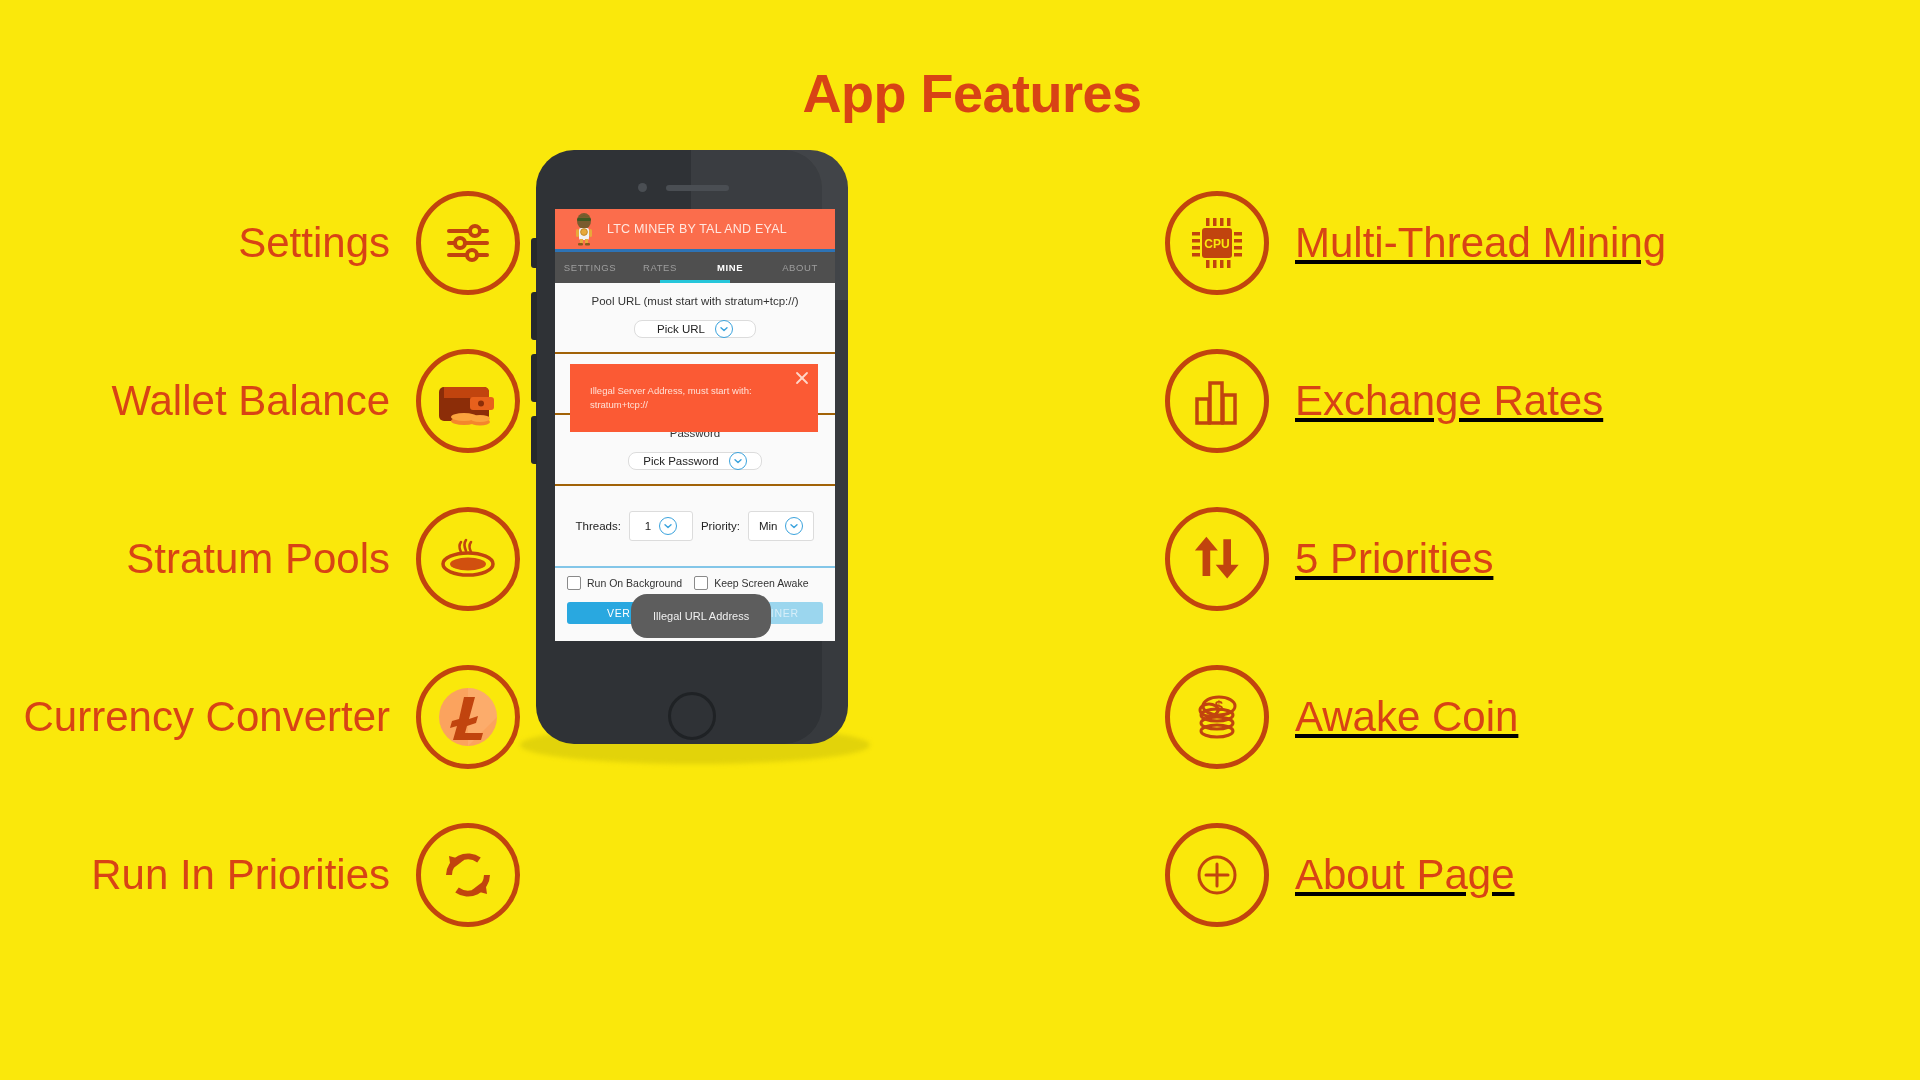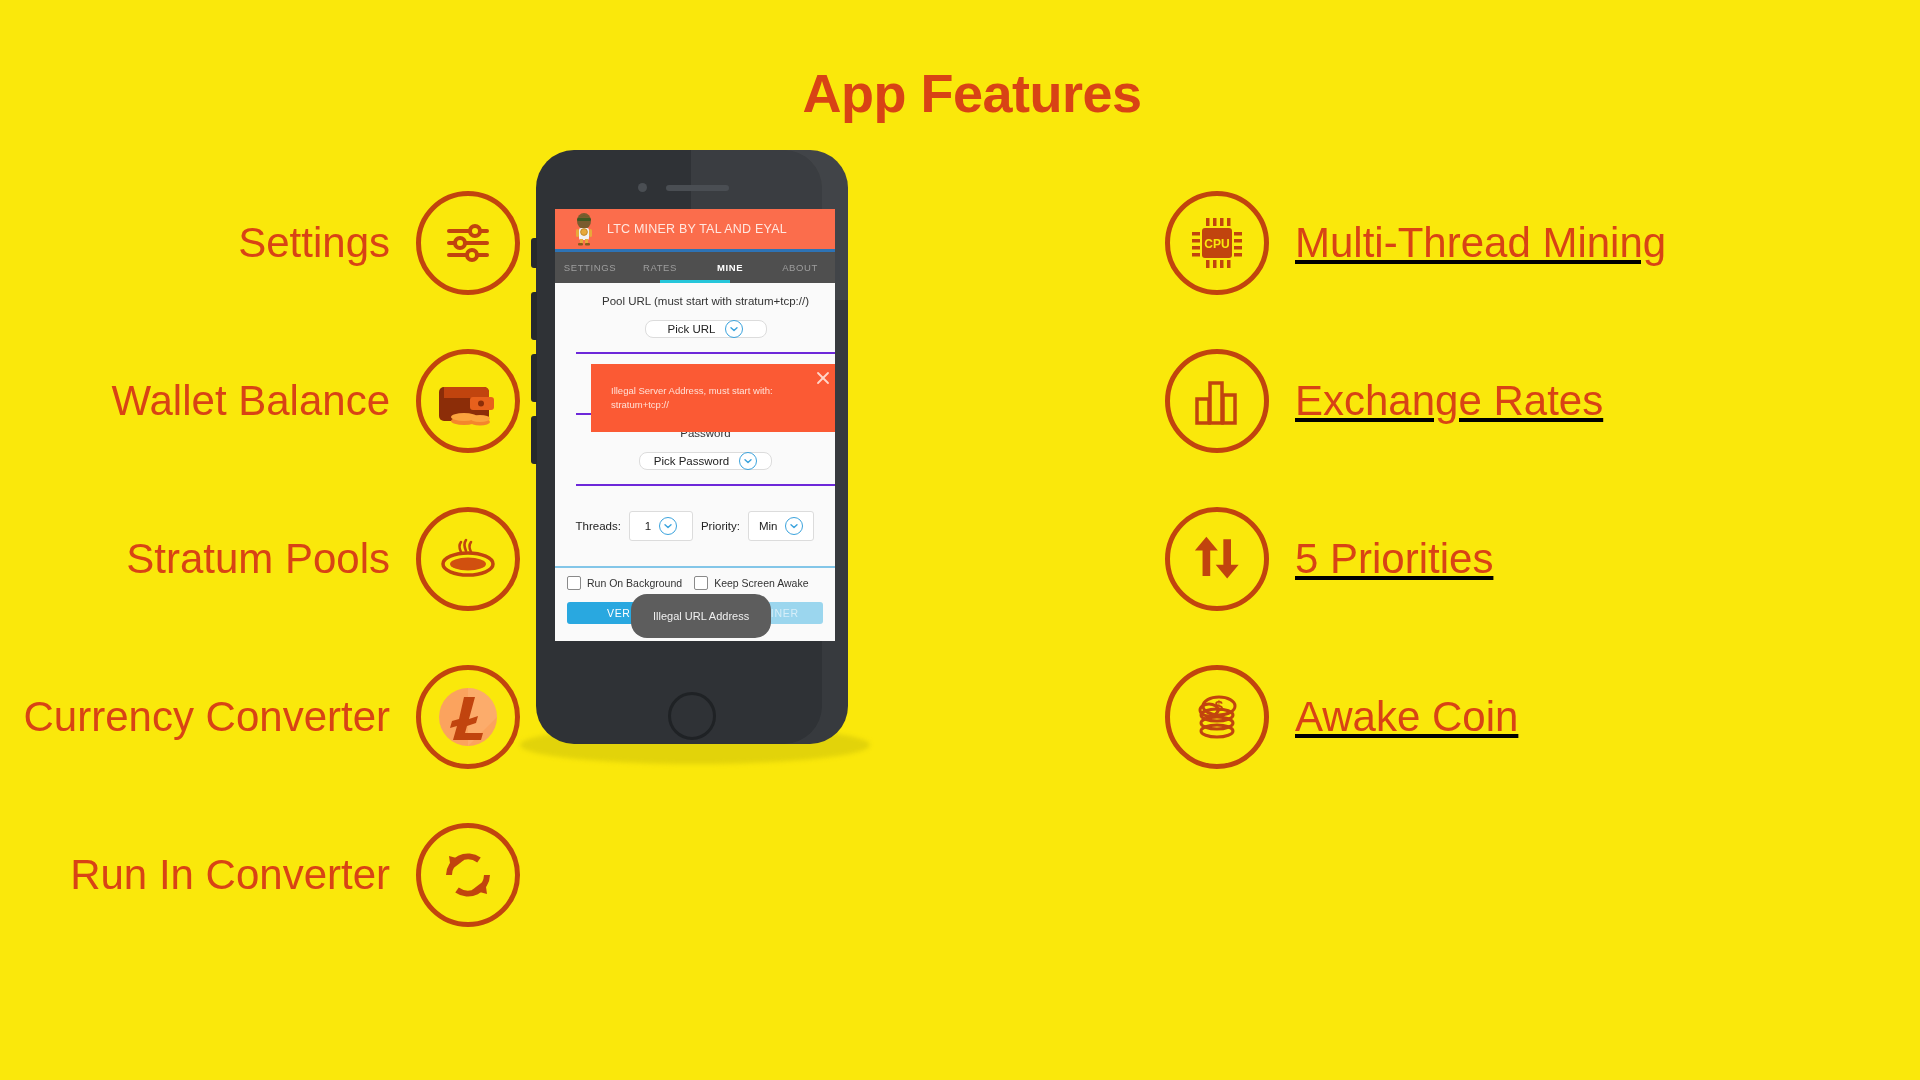--- a/index.html
+++ b/index.html
@@ -151,25 +151,24 @@
   .tab.active { color: #ffffff; font-weight: bold; }
   #tab-indicator {
     position: absolute; bottom: 0; left: 50%;
     width: 70px; height: 3px;
     background: #26C6DA;
     transform: translateX(-50%);
   }
 
   .section {
     background: #fafafa;
-    border-bottom: 2px solid #6d28d9;
+    border-bottom: 2px solid #a16207;
     padding: 12px 0 14px;
     text-align: center;
     position: relative;
-    margin-left: 21px;
   }
   .section-label { font-size: 11.5px; color: #333; margin-bottom: 12px; }
   .picker {
     display: inline-flex; align-items: center; justify-content: center;
     gap: 10px;
     min-width: 122px; height: 17px;
     background: #fff;
     border: 1px solid #dcdcdc;
     border-radius: 8px;
     padding: 8px 14px;
@@ -340,21 +339,21 @@
       <div class="icon-circle">
         <svg width="66" height="66" viewBox="0 0 66 66">
           <circle cx="33" cy="33" r="29" fill="#FBA35E"></circle>
           <path d="M33 4 a29 29 0 0 1 29 29 l-29 29 z" fill="#FDB87C" opacity="0.45"></path>
           <path d="M29 13 h11 l-6 22 l9 -3 l-2 7 l-9 3 l-2 7 h18 l-2 7 h-28 l4 -14 l-7 2 l2 -7 l7 -2 z" fill="#C1440E"></path>
         </svg>
       </div>
     </div>
 
     <div class="feature-row">
-      <div class="feature-label">Run In Converter</div>
+      <div class="feature-label">Run In Priorities</div>
       <div class="icon-circle">
         <svg width="62" height="62" viewBox="0 0 62 62">
           <g fill="none" stroke="#C1440E" stroke-width="6" stroke-linecap="butt">
             <path d="M12 31 a19 19 0 0 1 30 -15"></path>
             <path d="M50 31 a19 19 0 0 1 -30 15"></path>
           </g>
           <polygon points="12,12 27,16 14,26" fill="#C1440E"></polygon>
           <polygon points="50,50 35,46 48,36" fill="#C1440E"></polygon>
         </svg>
       </div>
@@ -426,20 +425,32 @@
             <ellipse cx="30" cy="28" rx="16" ry="6"></ellipse>
             <ellipse cx="22" cy="23" rx="9" ry="6"></ellipse>
             <ellipse cx="32" cy="19" rx="16" ry="9"></ellipse>
           </g>
           <text x="32" y="24" text-anchor="middle" fill="#C1440E" font-family="Liberation Sans, sans-serif" font-size="15" font-weight="bold">$</text>
         </svg>
       </div>
       <div class="feature-label">Awake Coin</div>
     </div>
 
+    <div class="feature-row">
+      <div class="icon-circle">
+        <svg width="56" height="56" viewBox="0 0 56 56">
+          <circle cx="28" cy="28" r="18" fill="none" stroke="#C1440E" stroke-width="3"></circle>
+          <g stroke="#C1440E" stroke-width="3" stroke-linecap="round">
+            <line x1="28" y1="17" x2="28" y2="39"></line>
+            <line x1="17" y1="28" x2="39" y2="28"></line>
+          </g>
+        </svg>
+      </div>
+      <div class="feature-label">About Page</div>
+    </div>
 
   </div>
 
   <div id="phone-shadow"></div>
   <div id="phone">
     <div id="phone-body"></div>
     <div id="phone-top-gloss"></div>
     <div class="phone-btn" id="btn1"></div>
     <div class="phone-btn" id="btn2"></div>
     <div class="phone-btn" id="btn3"></div>

